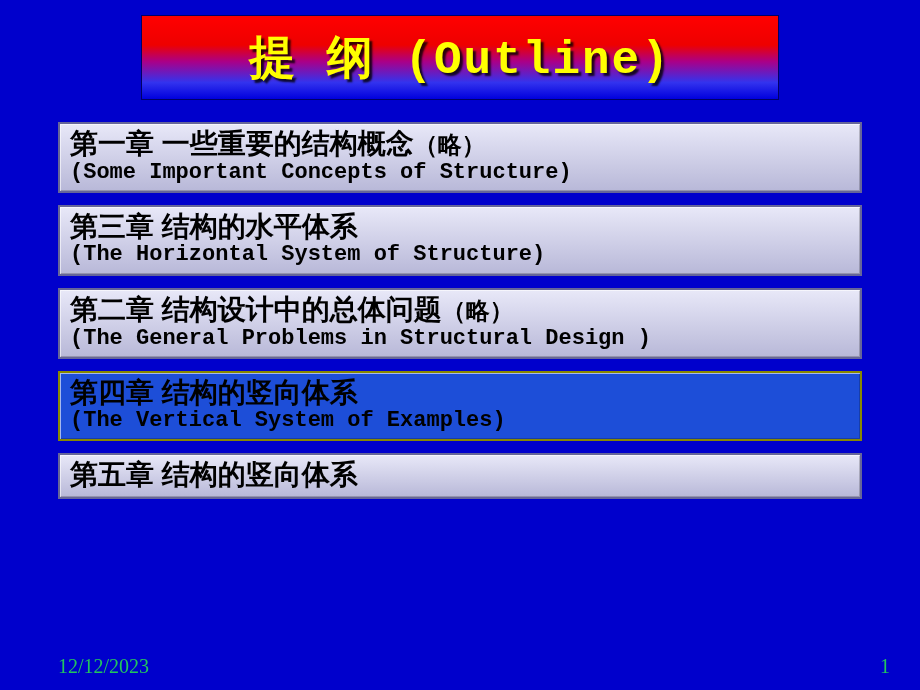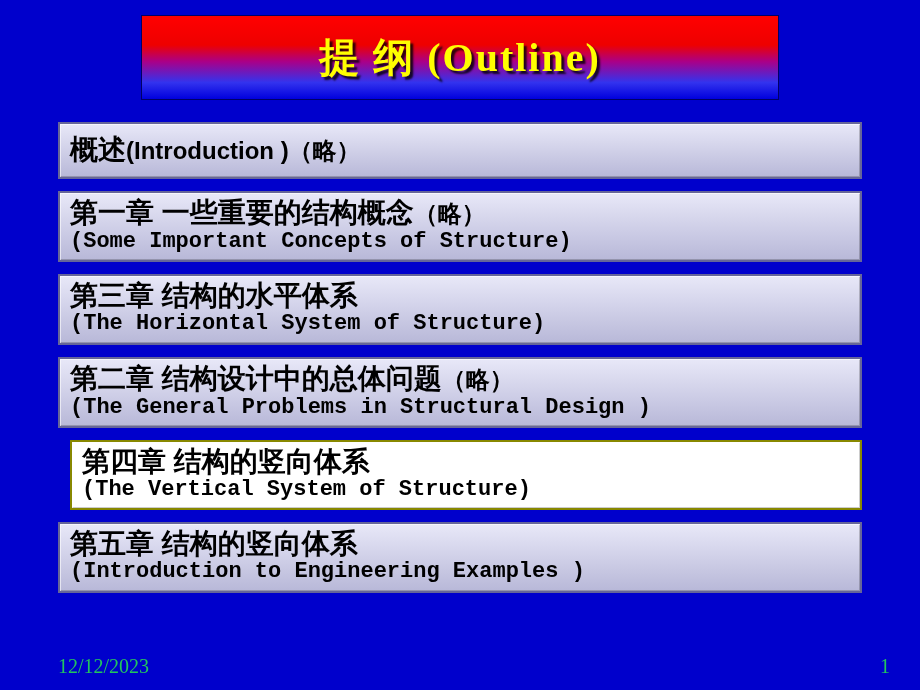--- a/index.html
+++ b/index.html
@@ -19,44 +19,43 @@
       margin: 15px auto 0;
       width: 638px;
       height: 85px;
       background: linear-gradient(to bottom, #ff0000 0%, #ee0000 35%, #aa0088 55%, #3333ee 80%, #0000dd 100%);
       display: flex;
       align-items: center;
       justify-content: center;
       border: 1px solid #000066;
     }
     .title-text {
-      font-size: 40px;
+      font-size: 46px;
       font-weight: bold;
       color: #ffff00;
       text-shadow: 3px 3px 2px rgba(0,0,0,0.8);
       letter-spacing: 2px;
-      font-family: Liberation Serif, serif;
+      font-family: Liberation Mono, monospace;
     }
     .content {
       padding: 22px 58px 0 58px;
     }
     .chapter-box {
       border: 2px solid #666699;
       background: linear-gradient(to bottom, #e8e8f8 0%, #d0d0e8 50%, #b8b8d8 100%);
       padding: 4px 10px 6px 10px;
       margin-bottom: 12px;
       box-shadow: inset 1px 1px 0 rgba(255,255,255,0.6), inset -1px -1px 0 rgba(0,0,0,0.2);
     }
     .chapter-box.single {
       padding: 10px 10px 10px 10px;
     }
     .chapter-box.highlighted {
-      background: #ffffff;
+      background: #1d4ed8;
       border: 2px solid #888800;
-      margin-left: 12px;
     }
     .ch-main {
       font-size: 28px;
       font-weight: bold;
       color: #000000;
       font-family: "SimHei", "黑体", "Microsoft YaHei", sans-serif;
       line-height: 1.15;
     }
     .ch-note {
       font-size: 24px;
@@ -87,23 +86,20 @@
   </style>
 </head>
 <body>
 
 <div class="title-banner">
   <div class="title-text">提  纲  (Outline)</div>
 </div>
 
 <div class="content">
 
-  <div class="chapter-box single">
-    <span class="ch-main">概述</span><span class="ch-note">(Introduction )（略）</span>
-  </div>
 
   <div class="chapter-box">
     <div>
       <span class="ch-main">第一章 一些重要的结构概念</span><span class="ch-note">（略）</span>
     </div>
     <div class="ch-sub">(Some Important Concepts of Structure)</div>
   </div>
 
   <div class="chapter-box">
     <div>
@@ -116,28 +112,27 @@
     <div>
       <span class="ch-main">第二章  结构设计中的总体问题</span><span class="ch-note">（略）</span>
     </div>
     <div class="ch-sub">(The General Problems in Structural Design )</div>
   </div>
 
   <div class="chapter-box highlighted">
     <div>
       <span class="ch-main">第四章  结构的竖向体系</span>
     </div>
-    <div class="ch-sub">(The Vertical System of Structure)</div>
+    <div class="ch-sub">(The Vertical System of Examples)</div>
   </div>
 
   <div class="chapter-box">
     <div>
       <span class="ch-main">第五章  结构的竖向体系</span>
     </div>
-    <div class="ch-sub">(Introduction to Engineering Examples )</div>
   </div>
 
 </div>
 
 <div class="footer">
   <span>12/12/2023</span>
   <span>1</span>
 </div>
 
 </body></html>

